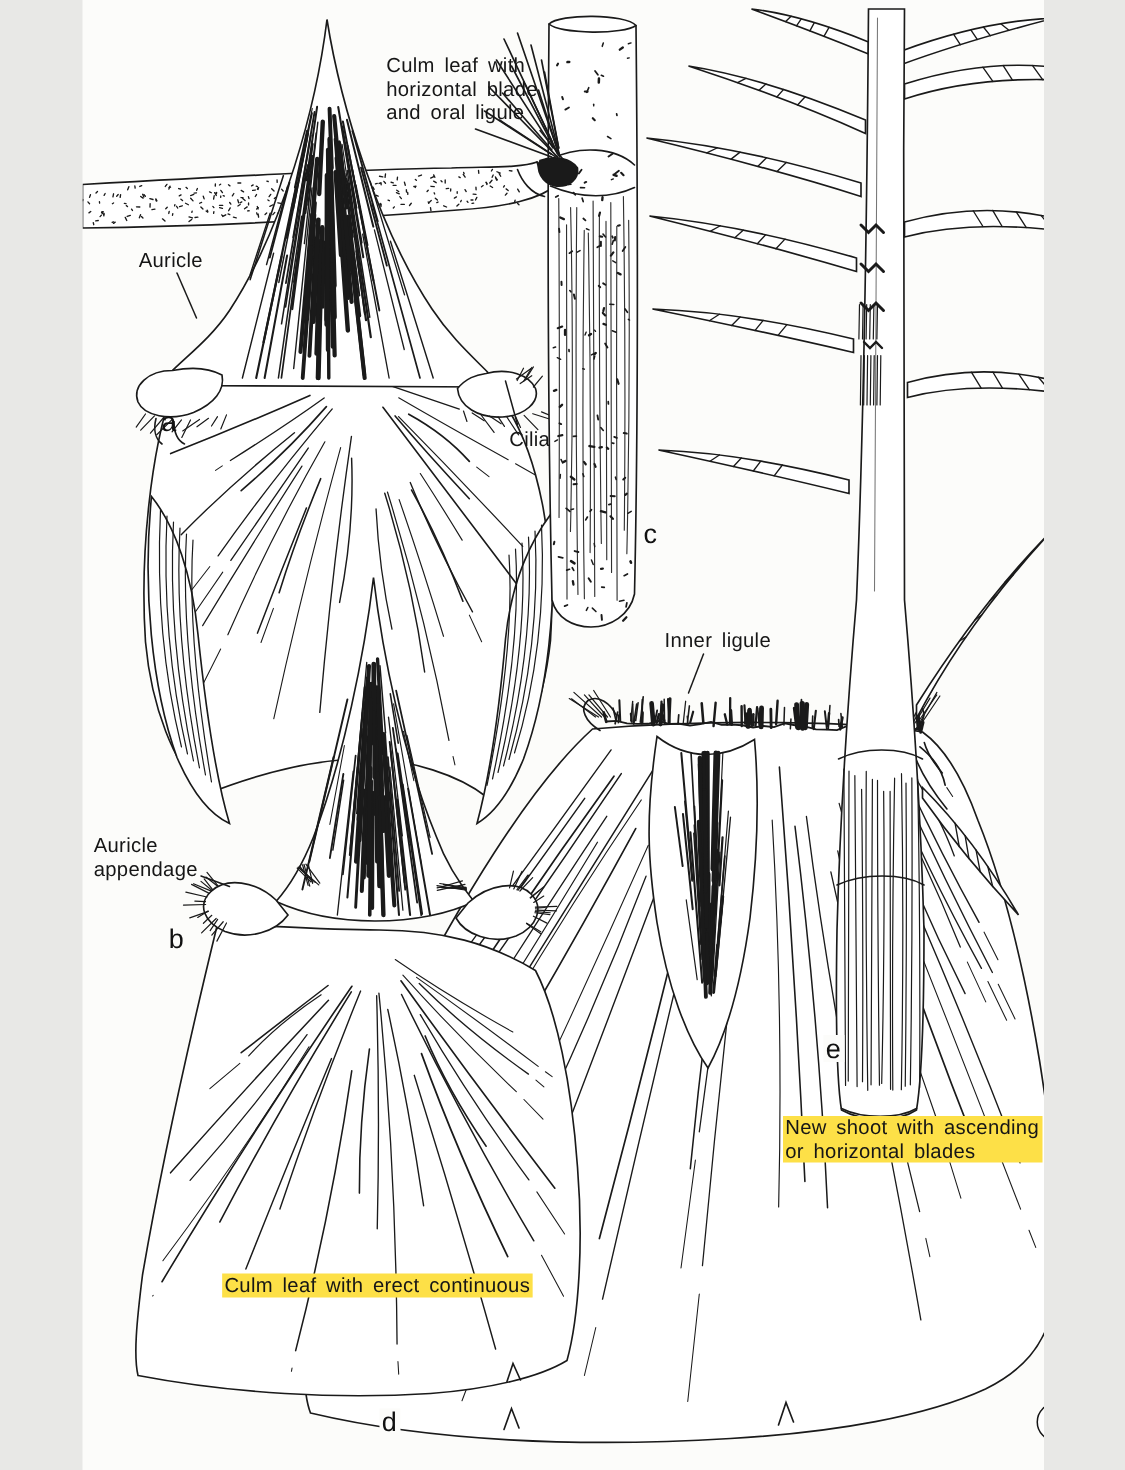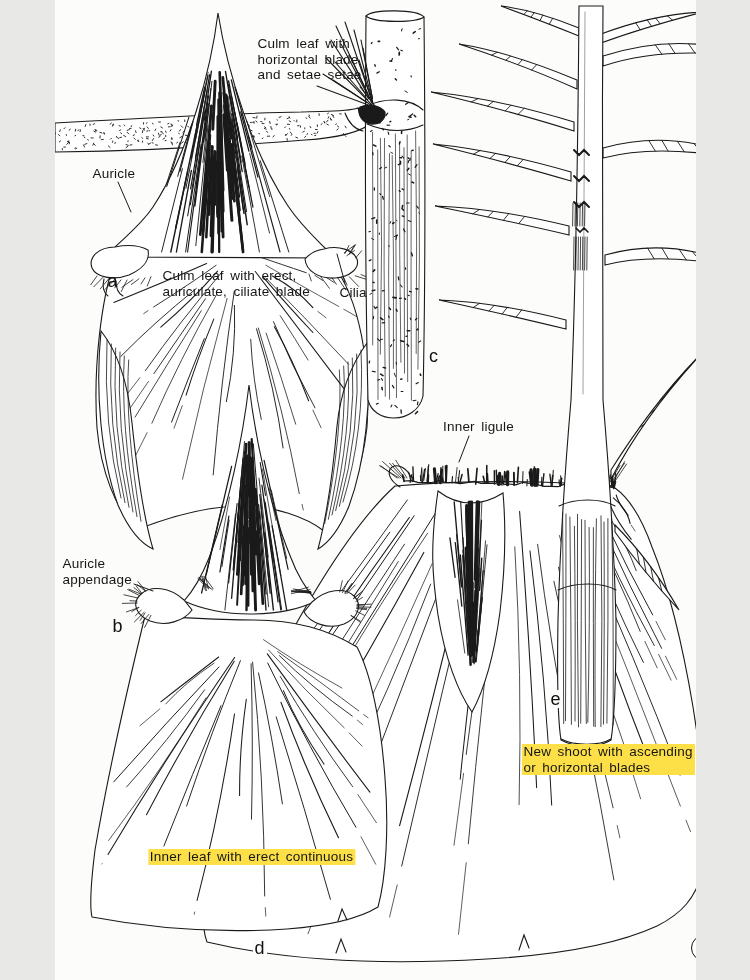--- a/index.html
+++ b/index.html
@@ -1342,41 +1342,37 @@
       <path d="M290,283 L282,254"></path>
       <path d="M414,436 L404,462"></path>
       <path d="M79,584 L98,591"></path>
     </g>
   </g>
 </svg>
 
   <div class="label" style="left:203px;top:36px">
     <div>Culm leaf with</div>
     <div>horizontal blade</div>
-    <div>and setae setae</div>
+    <div>and oral ligule</div>
   </div>
 
   <div class="label" style="left:38px;top:166px">Auricle</div>
 
-  <div class="label" style="left:108px;top:268px">
-    <div>Culm leaf with erect,</div>
-    <div>auriculate, ciliate blade</div>
-  </div>
 
   <div class="label" style="left:285px;top:285px">Cilia</div>
 
   <div class="label center" style="left:424px;top:419px">Inner ligule</div>
 
   <div class="label" style="left:8px;top:556px">
     <div>Auricle</div>
     <div>appendage</div>
   </div>
 
   <div class="label center bg" style="left:197px;top:849px">
-    <div>Inner leaf with erect continuous</div>
+    <div>Culm leaf with erect continuous</div>
   </div>
 
   <div class="label bg" style="left:467px;top:744px">
     <div>New shoot with ascending</div>
     <div>or horizontal blades</div>
   </div>
 
 
 
   <div class="letter" style="left:58px;top:281px">a</div>

